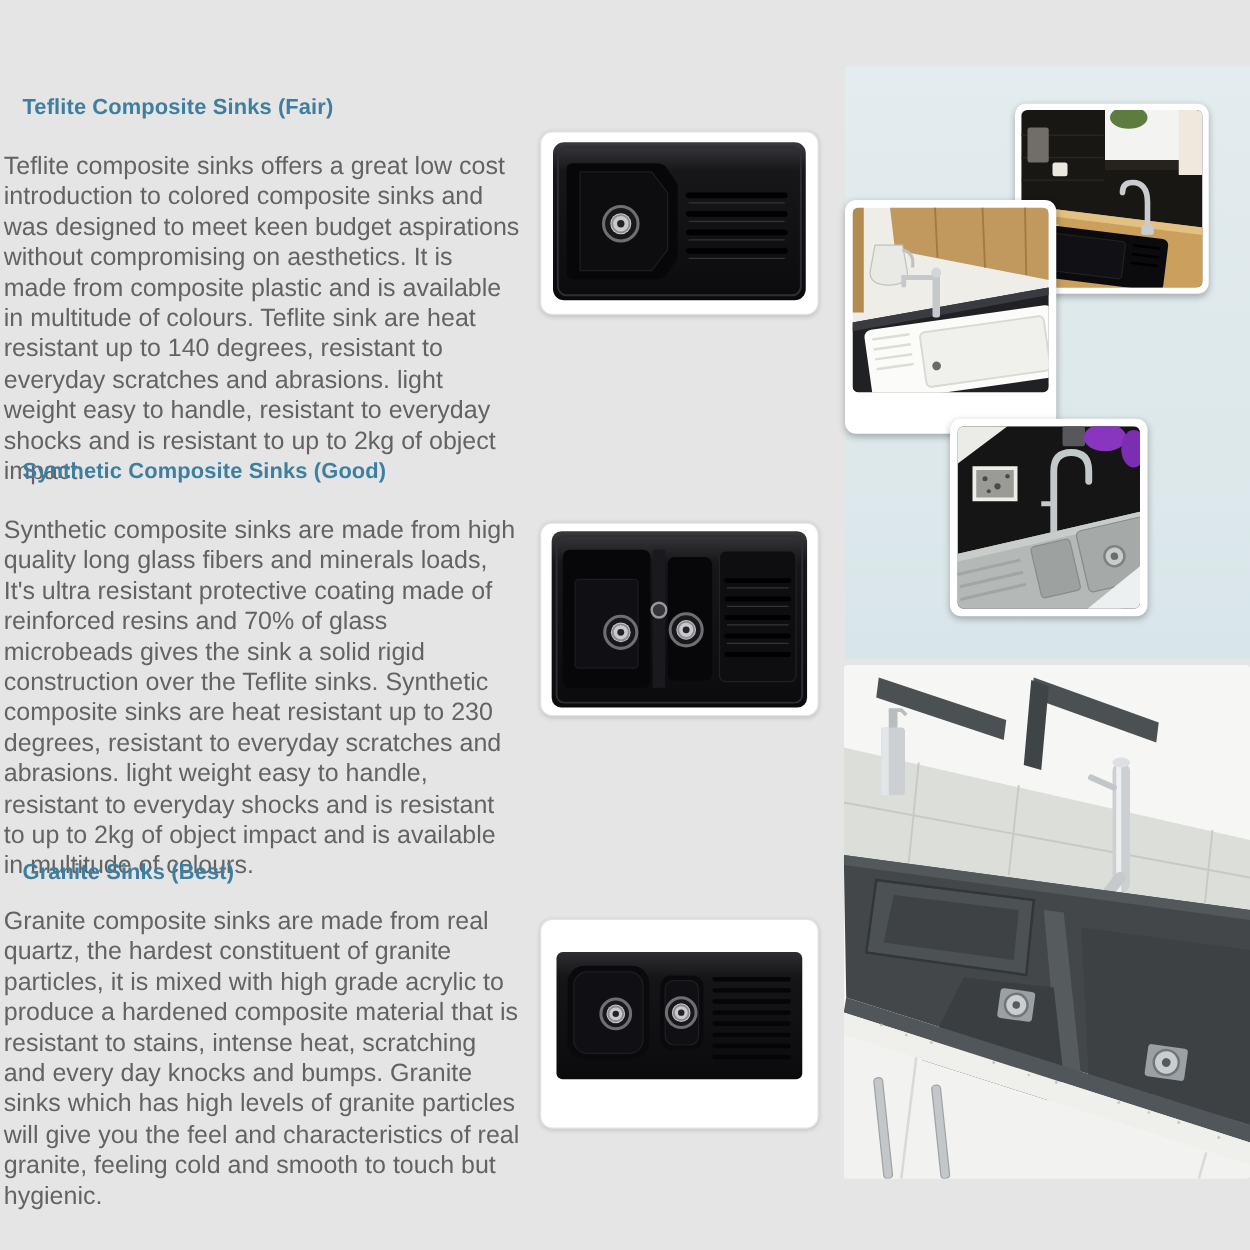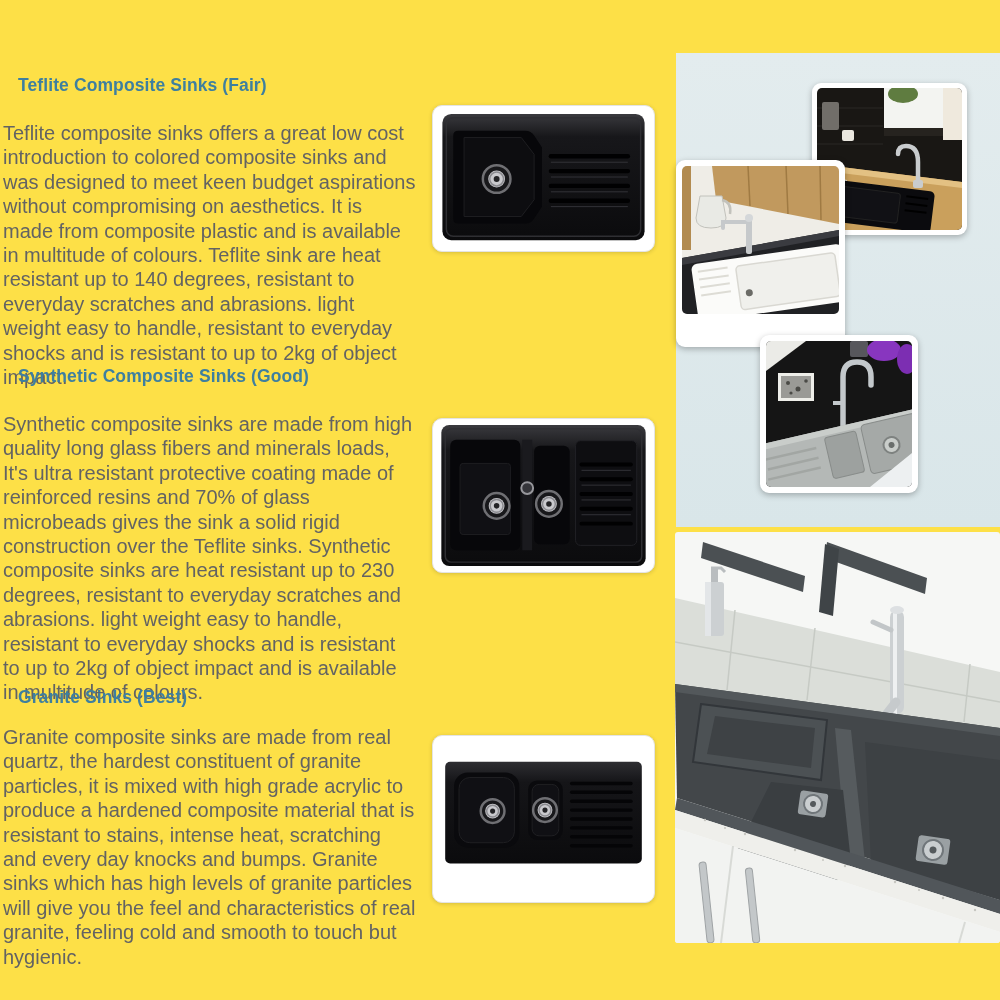--- a/index.html
+++ b/index.html
@@ -1,16 +1,16 @@
 <!DOCTYPE html>
 <html><head>
 <meta charset="utf-8">
 <style>
   html,body{margin:0;padding:0;background:#fff;}
-  .page{position:relative;width:1000px;height:1000px;background:#fde047;font-family:"Liberation Sans",sans-serif;overflow:hidden;}
+  .page{position:relative;width:1000px;height:1000px;background:#e5e5e5;font-family:"Liberation Sans",sans-serif;overflow:hidden;}
 
   .heading{position:absolute;left:18px;margin:0;font-size:17.5px;font-weight:bold;color:#3e7f9f;letter-spacing:.1px;}
   .body-text{position:absolute;left:3px;width:414px;margin:0;font-size:20px;line-height:24.4px;color:#636363;}
   #h-teflite{top:75px}
   #p-teflite{top:121px}
   #h-synthetic{top:366px}
   #p-synthetic{top:412px}
   #h-granite{top:687px}
   #p-granite{top:725px}
 

